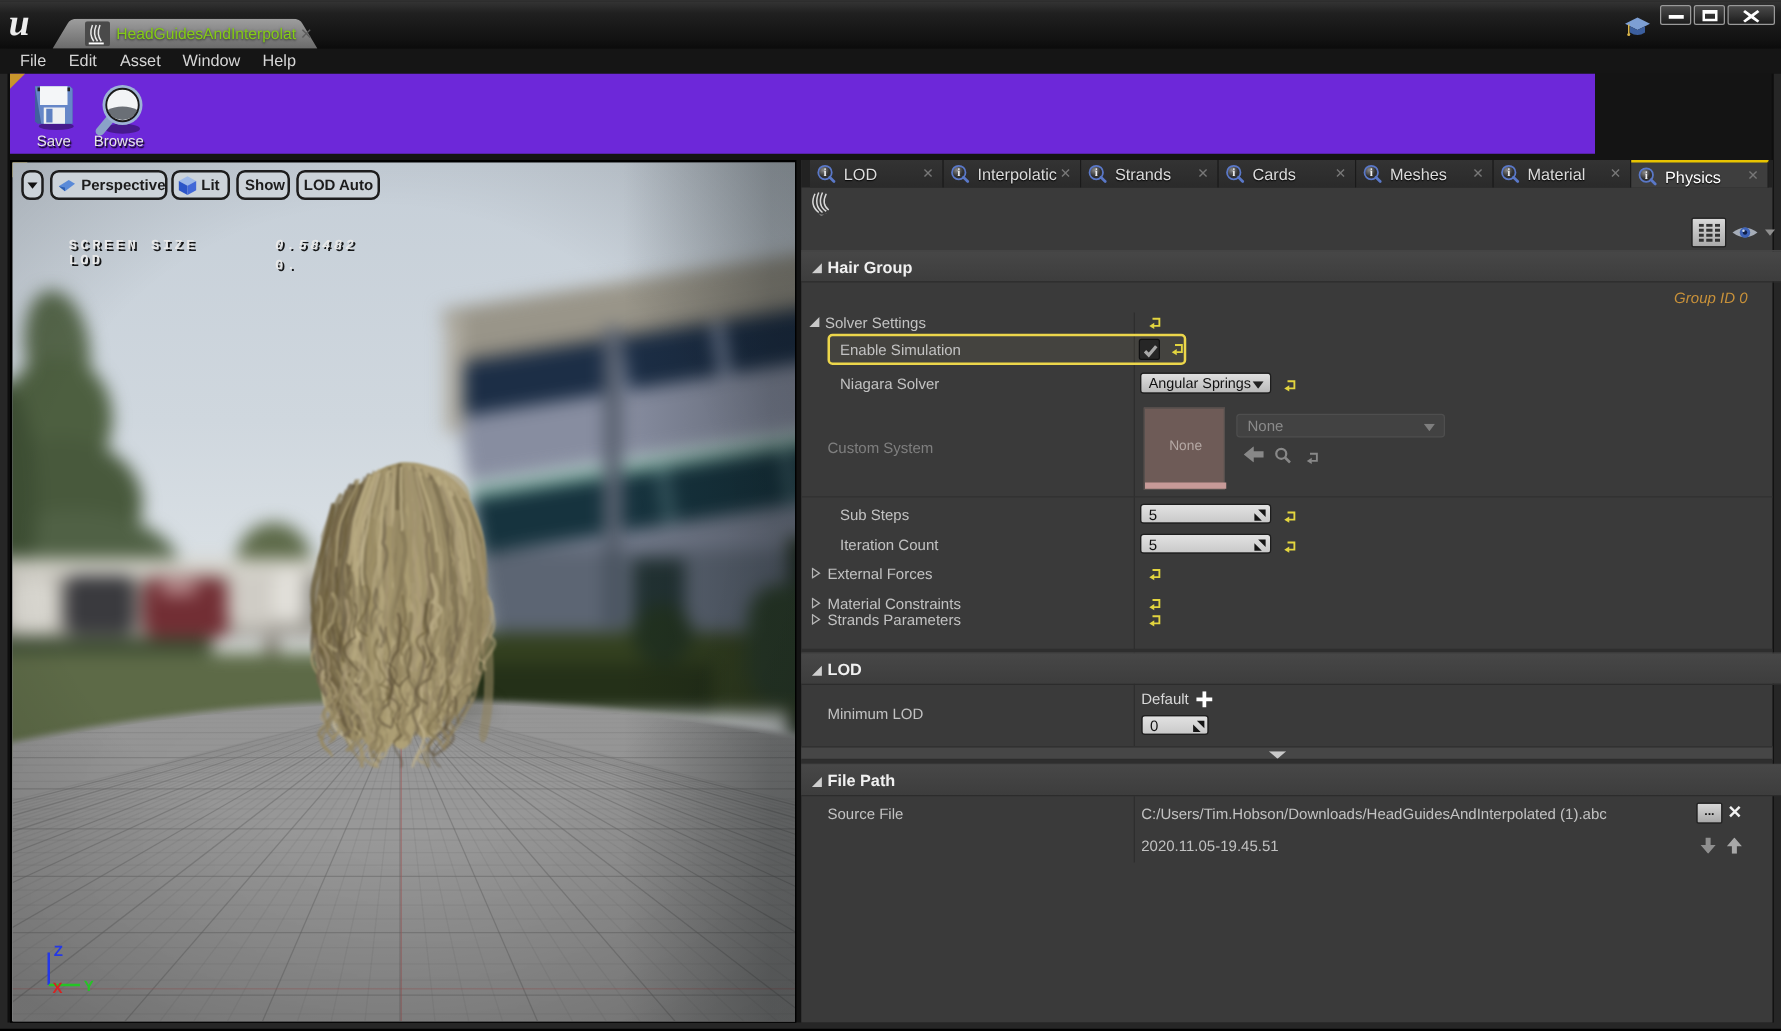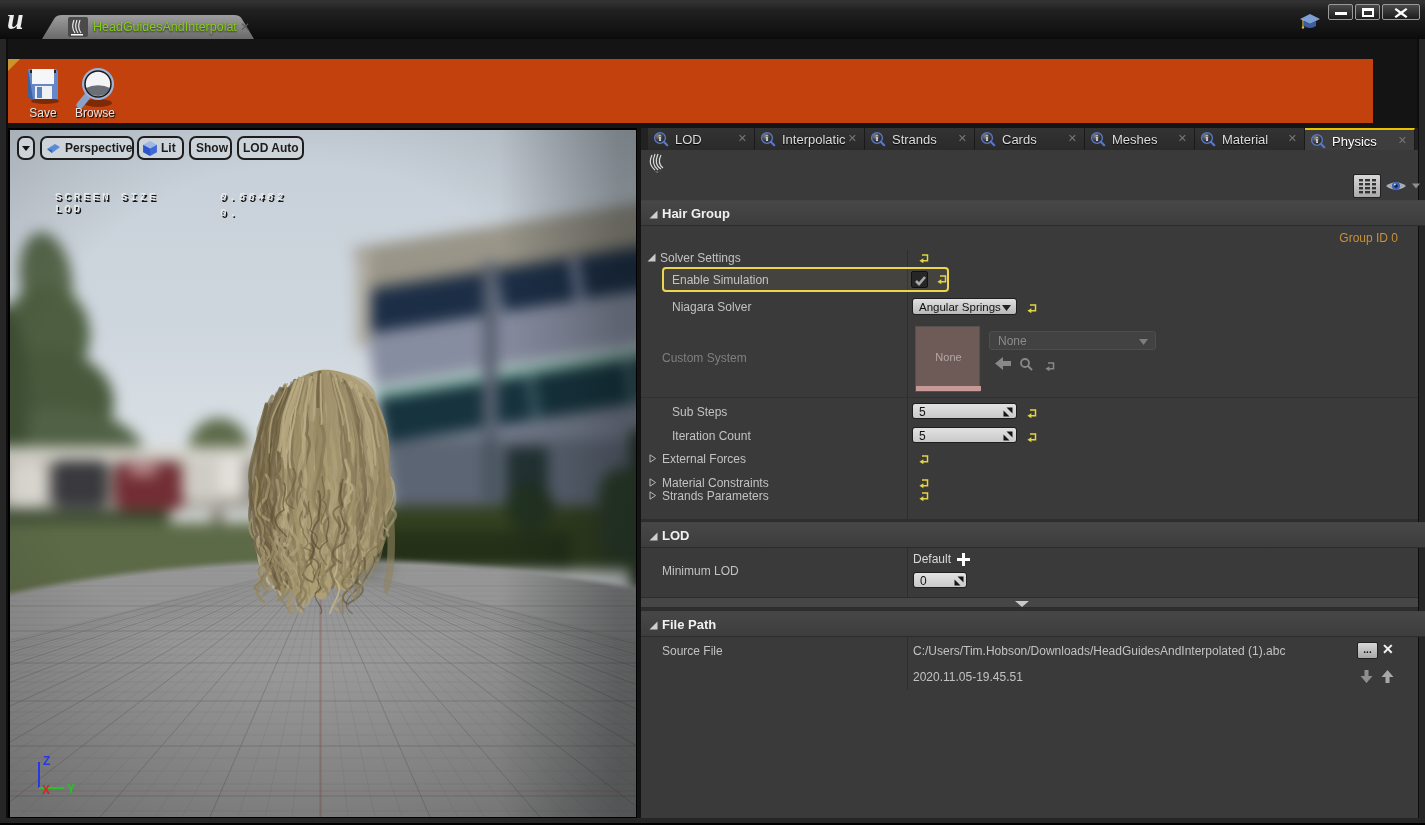--- a/index.html
+++ b/index.html
@@ -20,21 +20,21 @@
     text-shadow:0 1px 2px rgba(0,0,0,.7); }
   #doctab .x { position:absolute; right:8px; top:5px; color:#555; font-size:12px; }
   .winbtn { position:absolute; top:4px; width:25px; height:16px; border:1px solid #9a9a9a;
     border-radius:2px; background:linear-gradient(#4a4a4a,#1c1c1c);
     color:#fff; text-align:center; font-size:10px; line-height:14px; font-weight:bold; }
   #capicon { position:absolute; left:1299px; top:13px; width:20px; height:16px; }
 
   #menubar { position:absolute; left:0; top:39px; width:1425px; height:20px; background:#151515; }
   #menubar span { position:absolute; top:2px; color:#d6d6d6; font-size:13px; }
 
-  #toolbar { position:absolute; left:8px; top:59px; width:1365px; height:64px; background:#c2410c; }
+  #toolbar { position:absolute; left:8px; top:59px; width:1268px; height:64px; background:#6d28d9; }
   .wedge { position:absolute; width:0; height:0;
     border-top:12px solid #c9952c; border-right:12px solid transparent; }
   .toollbl { position:absolute; color:#e6e6e6; font-size:12px; text-align:center;
     text-shadow:1px 1px 1px #000; }
 
   
   #vp { position:absolute; left:8px; top:128px; width:629px; height:690px;
     background:#000; border:1px solid #000; }
   #scene { position:absolute; left:1px; top:1px; width:626px; height:687px; overflow:hidden;
     background:linear-gradient(#c6cfd8 0%, #cfd7de 30%, #dde3e7 52%, #e6e9ea 60%); }
@@ -112,20 +112,27 @@
       </svg></div>
   <div id="capicon">
     <svg width="22" height="20" viewBox="0 0 22 20">
       <polygon points="11,1 21,6 11,11 1,6" fill="#7d9fd4"></polygon>
       <path d="M5,8 L5,13 Q11,17 17,13 L17,8 L11,11 Z" fill="#3c5f9e"></path>
       <line x1="4" y1="6.5" x2="4" y2="14" stroke="#d8b44a" stroke-width="1.2"></line>
       <circle cx="4" cy="14.5" r="1.2" fill="#d8b44a"></circle>
     </svg>
   </div>
 
+  <div id="menubar">
+    <span style="left:16px;">File</span>
+    <span style="left:55px;">Edit</span>
+    <span style="left:96px;">Asset</span>
+    <span style="left:146px;">Window</span>
+    <span style="left:210px;">Help</span>
+  </div>
 
   <div id="toolbar">
     <div class="wedge" style="left:0;top:0;"></div>
 
     <svg class="abs" style="left:17px;top:8px;" width="36" height="38" viewBox="0 0 36 38">
       <ellipse cx="20" cy="34" rx="14" ry="3" fill="rgba(0,0,0,0.35)"></ellipse>
       <path d="M3,2 L31,2 L33,4 L33,32 L5,32 L3,30 Z" fill="#41609e"></path>
       <path d="M3,2 L31,2 L33,4 L33,32 L8,32 Z" fill="#6687c8"></path>
       <rect x="7" y="2" width="22" height="15" fill="#f4f6f8"></rect>
       <rect x="10" y="19" width="17" height="13" fill="#eef0f2"></rect>
@@ -787,21 +794,21 @@
       <circle cx="9.8" cy="7.6" r="1" fill="#cfd8ea"></circle>
       <polygon points="27,6.5 35,6.5 31,11.5" fill="#8f8f8f"></polygon>
     </svg>
     <div id="rows">
     <div class="cat" style="top:72px;">
           <svg class="abs" style="left:8px;top:9px;" width="9" height="9" viewBox="0 0 9 9">
             <polygon points="0.5,8.5 8.5,0.5 8.5,8.5" fill="#cfcfcf"></polygon>
           </svg>
           <span class="t">Hair Group</span>
         </div>
-    <div class="row" style="top:98px;height:24px;">
+    <div class="row" style="top:98px;height:24px;font-style:italic;">
           <span class="abs" style="right:20px;top:5px;color:#c8913a;font-size:12px;">Group ID 0</span>
         </div>
     <div class="rowdiv" style="top:122px;height:347px;"></div>
     <div class="rowdiv" style="top:509px;height:53px;"></div>
     <div class="row" style="top:120px;height:20px;">
           <svg class="abs" style="left:6px;top:5px;" width="9" height="9" viewBox="0 0 9 9">
             <polygon points="0.5,8.5 8.5,0.5 8.5,8.5" fill="#c9c9c9"></polygon>
           </svg>
           <span class="lbl" style="left:19px;top:3px;">Solver Settings</span>
           <svg class="resety" style="left:277px;top:4px;" width="12" height="12" viewBox="0 0 12 12">

